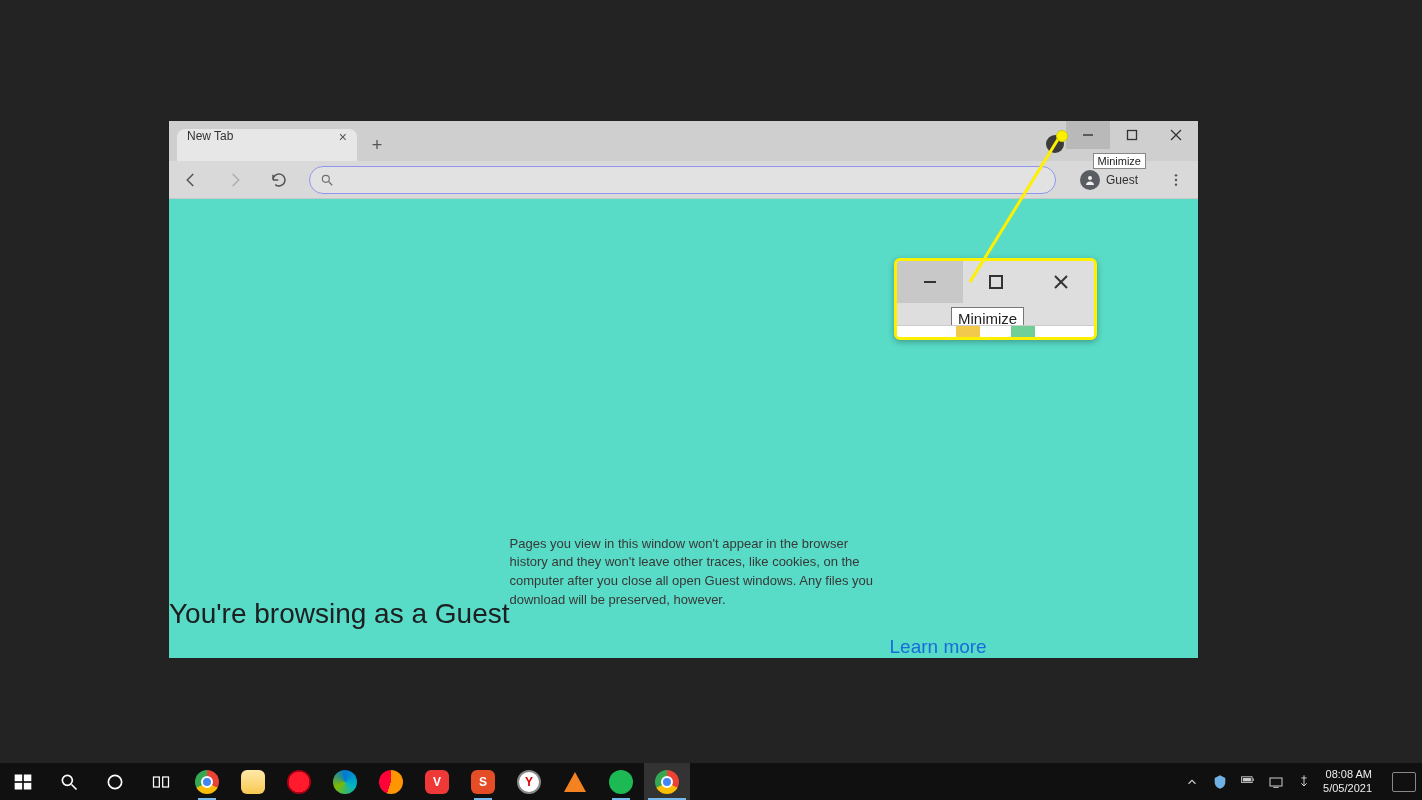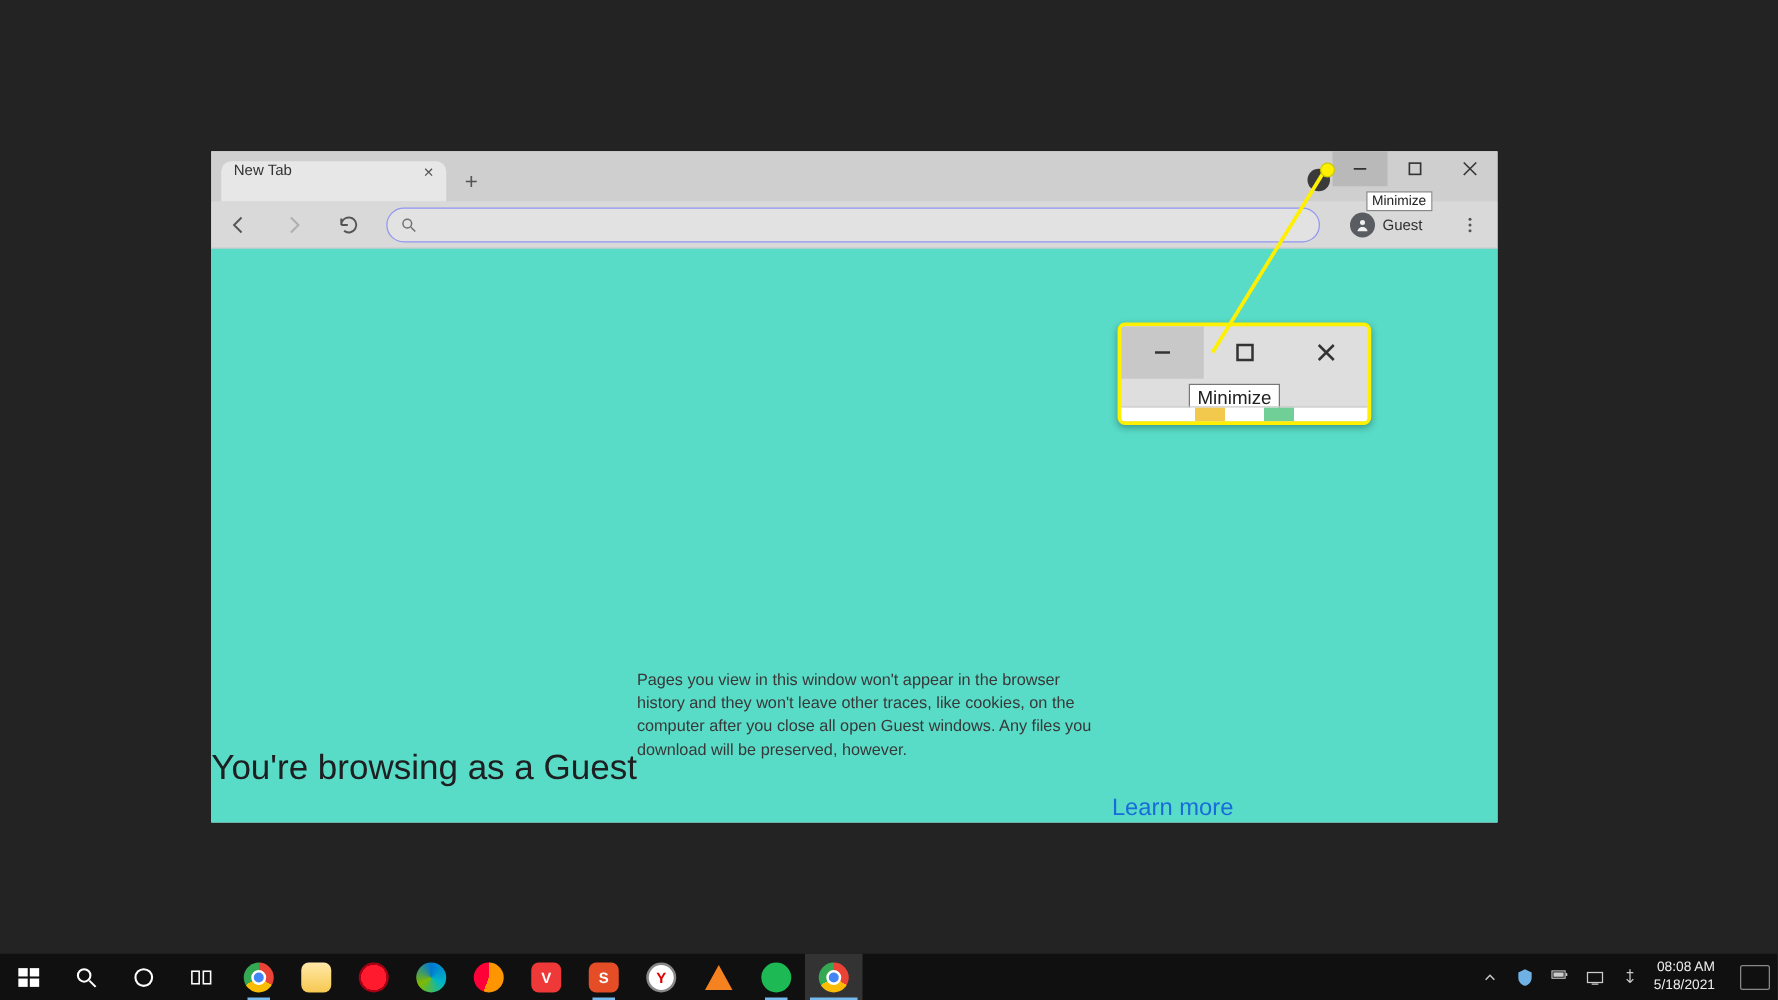--- a/index.html
+++ b/index.html
@@ -458,17 +458,17 @@
           <line x1="8" y1="20" x2="16" y2="20" stroke="#ccc" stroke-width="1.5"></line>
         </svg>
     </div>
     <div class="tb-tray-ic">
       <svg viewBox="0 0 24 24" width="16" height="16">
           <path d="M12 2v16M12 18l-4-4m4 4l4-4M8 6h8" fill="none" stroke="#ccc" stroke-width="1.5"></path>
         </svg>
     </div>
     <div class="tb-clock">
       <div>08:08 AM</div>
-      <div>5/18/2021</div>
+      <div>5/05/2021</div>
     </div>
     <div class="tb-notif"></div>
   </div>
 </div>
 
 </body></html>

